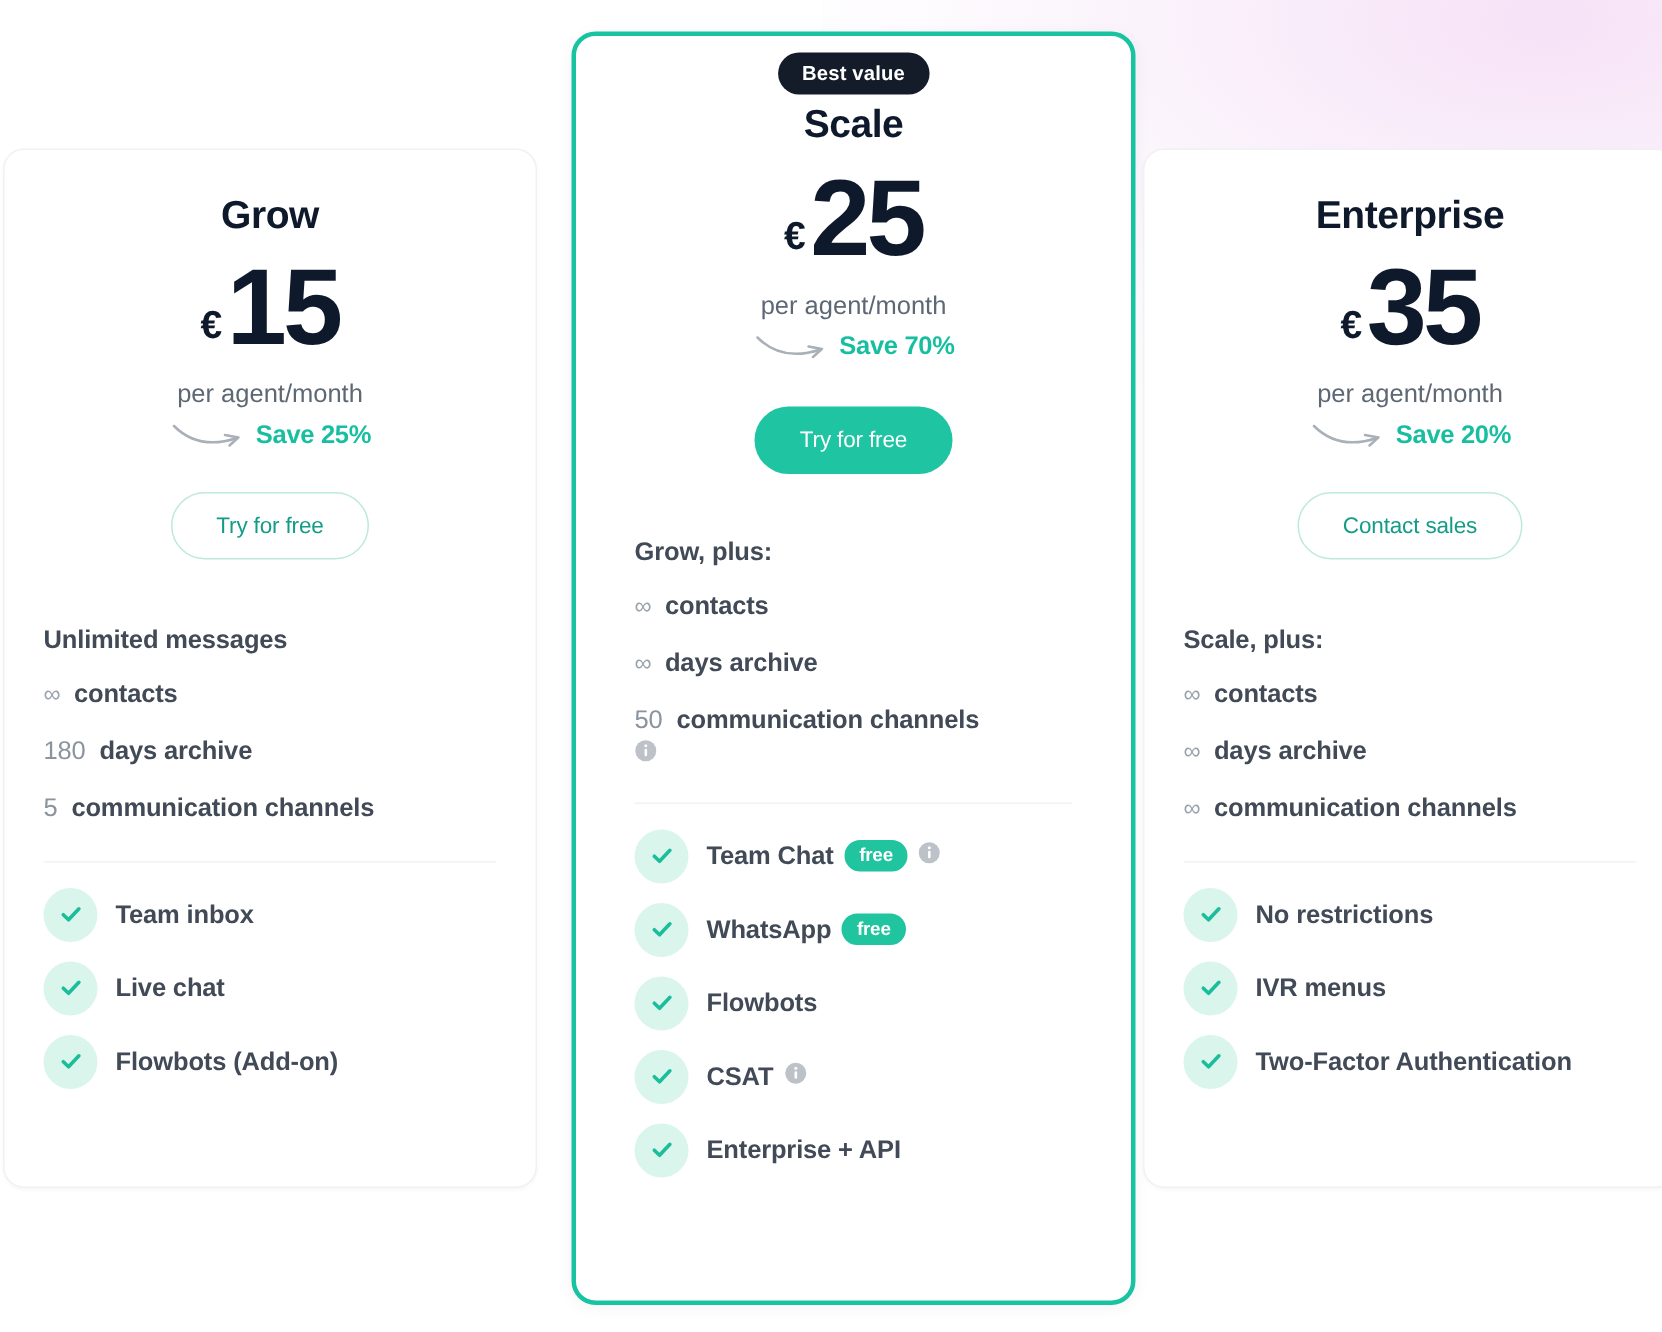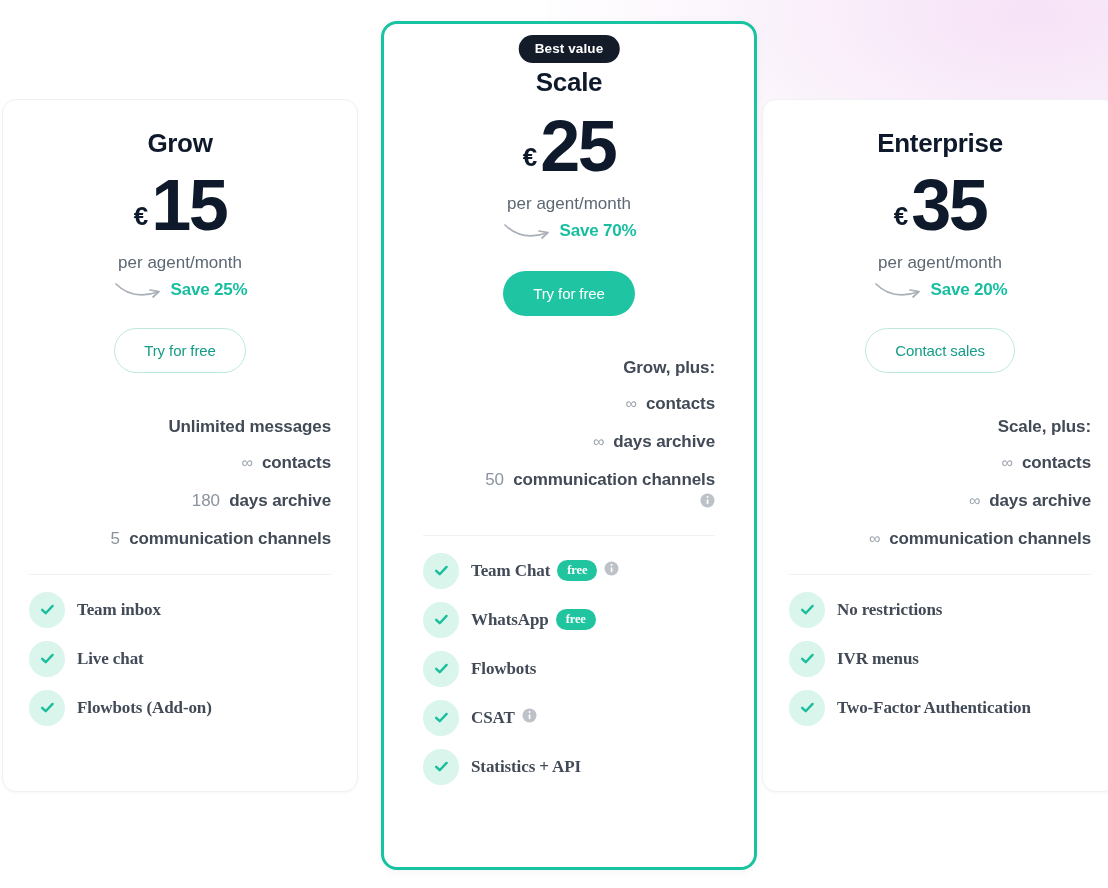--- a/index.html
+++ b/index.html
@@ -153,21 +153,20 @@
   .btn-solid {
     background: #1FC5A3;
     color: #ffffff;
     border: none;
     padding: 14px 30px;
   }
 
   
   .features {
     padding: 0 26px;
-    text-align: right;
   }
   .side .features { margin-top: 44px; }
   .featured .features { margin-top: 42px; padding: 0 39px; }
 
   .feat-title {
     color: #414A56;
     font-size: 17px;
     font-weight: bold;
     margin-bottom: 15px;
     letter-spacing: -0.1px;
@@ -217,21 +216,20 @@
     display: flex;
     align-items: center;
     justify-content: center;
   }
   .check-label {
     color: #414A56;
     font-size: 17px;
     font-weight: bold;
     letter-spacing: -0.1px;
     white-space: nowrap;
-    font-family: Liberation Serif, serif;
   }
   .free-pill {
     background: #20C49F;
     color: #ffffff;
     font-size: 12.5px;
     font-weight: bold;
     padding: 3px 10px 4px;
     border-radius: 12px;
     margin-left: 7px;
     vertical-align: 2px;
@@ -394,21 +392,21 @@
                   <rect x="6.7" y="6.2" width="1.7" height="5" rx="0.8" fill="#ffffff"></rect>
                   <circle cx="7.55" cy="4.1" r="1" fill="#ffffff"></circle>
                 </svg></span></span>
         </li>
         <li class="check-item">
           <span class="check-circle">
             <svg width="17" height="17" viewBox="0 0 17 17">
                 <path d="M3.2 8.8 L6.7 12.2 L13.6 4.9" fill="none" stroke="#1BBE9B" stroke-width="2.4" stroke-linecap="round" stroke-linejoin="round"></path>
               </svg>
           </span>
-          <span class="check-label">Statistics + API</span>
+          <span class="check-label">Enterprise + API</span>
         </li>
       </ul>
     </div>
   </div>
 
   <div class="card side" id="card-ent">
     <div class="plan-head">
       <div class="plan-name">Enterprise</div>
       <div class="price-row">
         <span class="currency">€</span>

